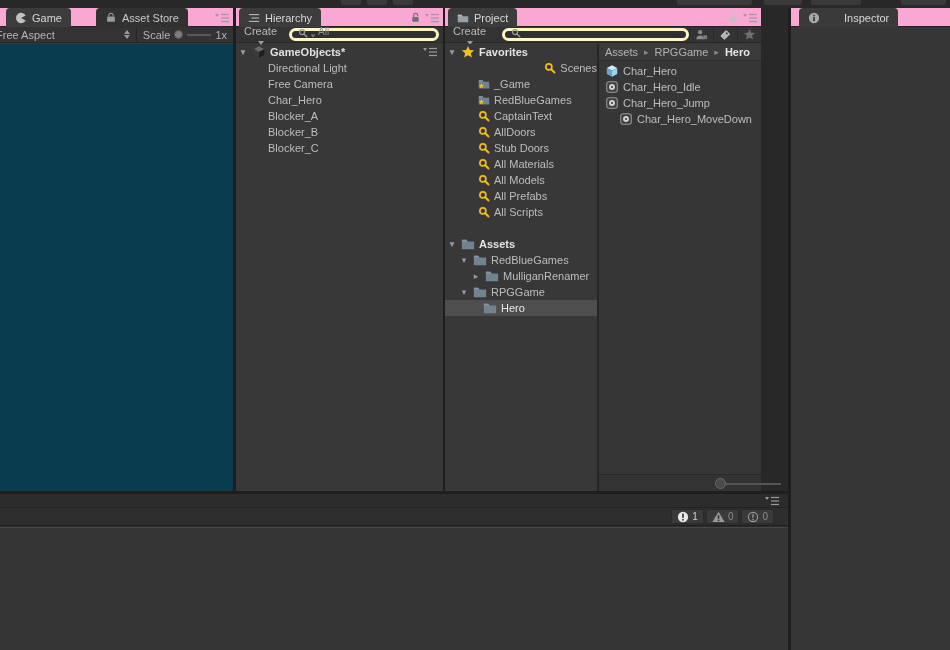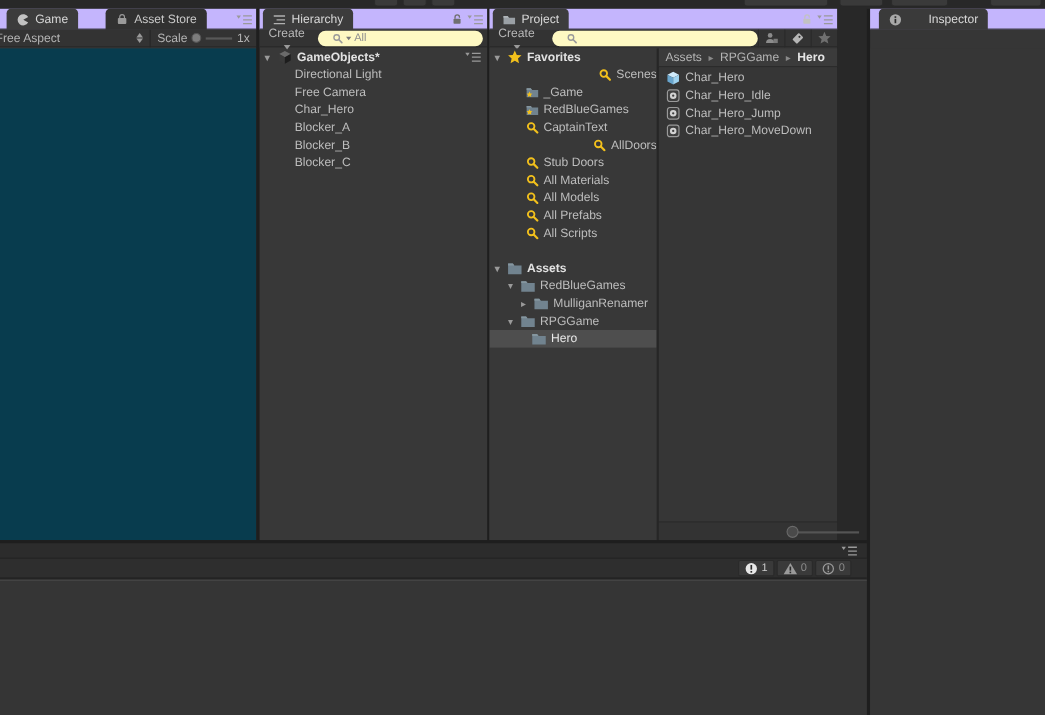--- a/index.html
+++ b/index.html
@@ -2,33 +2,33 @@
 <html><head>
 <meta charset="utf-8">
 <style>
   * { margin:0; padding:0; box-sizing:border-box; }
   html,body { width:950px; height:650px; overflow:hidden; }
   body { background:#282828; font-family:"Liberation Sans", sans-serif; font-size:11px; color:#bdbdbd; }
   #screen { position:relative; width:950px; height:650px; background:#282828; }
 
   
   .panel { position:absolute; background:#383838; }
-  .tabstrip { position:absolute; left:0; top:0; right:0; height:19px; background:#c4b5fd; border-bottom:1px solid #242424; }
+  .tabstrip { position:absolute; left:0; top:0; right:0; height:19px; background:#f9a8d4; border-bottom:1px solid #242424; }
   .tab { position:absolute; top:0; height:19px; border-radius:4px 4px 0 0; display:flex; align-items:center; gap:5px; padding:0 9px; color:#c8c8c8; background:#333333; }
   .tab.active { background:#3c3c3c; color:#d8d8d8; }
   .toolbar { position:absolute; left:0; top:19px; right:0; height:16px; background:#333333; border-bottom:1px solid #282828; display:flex; align-items:center; }
   .content { position:absolute; left:0; top:36px; right:0; bottom:0; }
   .divider-v { position:absolute; background:#1e1e1e; }
   .divider-h { position:absolute; background:#1e1e1e; }
   .panelmenu { display:flex; align-items:center; }
   .lockwrap { display:flex; align-items:center; }
 
   .create-btn { display:flex; align-items:center; gap:4px; color:#b8b8b8; padding:0 8px;flex-direction:column; }
   .caret { width:0; height:0; border-left:3px solid transparent; border-right:3px solid transparent; border-top:4px solid #9a9a9a; }
-  .search-pill { height:13px; background:#2f2f2f; border:7px solid #fef9c3; border-radius:7px; display:flex; align-items:center; padding:0 6px; gap:2px; }
+  .search-pill { height:13px; background:#2f2f2f; border:3px solid #fef9c3; border-radius:7px; display:flex; align-items:flex-end; padding:0 6px; gap:2px; }
   .search-pill .q-label { color:#8f8f8f; font-size:10px; line-height:12px; }
 
   
   .row { height:16px; display:flex; align-items:center; gap:4px; white-space:nowrap; overflow:hidden; }
   .row .tri { font-size:9px; color:#9a9a9a; width:10px; text-align:center; flex:0 0 10px; }
   .row.bold { font-weight:bold; color:#e2e2e2; }
   .row .lbl { color:#bdbdbd; }
   .row.bold .lbl { color:#e2e2e2; }
   .row.selected { background:#4e4e4e; }
   .icon14 { width:14px; height:14px; flex:0 0 14px; }
@@ -308,21 +308,21 @@
             </svg>
           <span class="lbl">RedBlueGames</span>
         </div>
         <div class="row" style="padding-left:33px;">
           <svg class="icon12" viewBox="0 0 16 16">
               <circle cx="6.5" cy="6.5" r="4" fill="none" stroke="#f2c01c" stroke-width="2.2"></circle>
               <line x1="9.6" y1="9.6" x2="14" y2="14" stroke="#f2c01c" stroke-width="2.6" stroke-linecap="round"></line>
             </svg>
           <span class="lbl">CaptainText</span>
         </div>
-        <div class="row" style="padding-left:33px;justify-content:flex-end;">
+        <div class="row" style="padding-left:33px;">
           <svg class="icon12" viewBox="0 0 16 16">
               <circle cx="6.5" cy="6.5" r="4" fill="none" stroke="#f2c01c" stroke-width="2.2"></circle>
               <line x1="9.6" y1="9.6" x2="14" y2="14" stroke="#f2c01c" stroke-width="2.6" stroke-linecap="round"></line>
             </svg>
           <span class="lbl">AllDoors</span>
         </div>
         <div class="row" style="padding-left:33px;">
           <svg class="icon12" viewBox="0 0 16 16">
               <circle cx="6.5" cy="6.5" r="4" fill="none" stroke="#f2c01c" stroke-width="2.2"></circle>
               <line x1="9.6" y1="9.6" x2="14" y2="14" stroke="#f2c01c" stroke-width="2.6" stroke-linecap="round"></line>
@@ -429,21 +429,21 @@
             <span class="lbl">Char_Hero_Idle</span>
           </div>
           <div class="row" style="padding-left:6px;">
             <svg class="icon14" viewBox="0 0 16 16">
                 <rect x="2" y="2" width="12" height="12" rx="2.5" fill="#3f3f3f" stroke="#9a9a9a" stroke-width="1.2"></rect>
                 <circle cx="8" cy="8" r="3.4" fill="#d2d2d2"></circle>
                 <circle cx="8" cy="8" r="1.2" fill="#3f3f3f"></circle>
               </svg>
             <span class="lbl">Char_Hero_Jump</span>
           </div>
-          <div class="row" style="padding-left:6px;">
+          <div class="row" style="padding-left:20px;">
             <svg class="icon14" viewBox="0 0 16 16">
                 <rect x="2" y="2" width="12" height="12" rx="2.5" fill="#3f3f3f" stroke="#9a9a9a" stroke-width="1.2"></rect>
                 <circle cx="8" cy="8" r="3.4" fill="#d2d2d2"></circle>
                 <circle cx="8" cy="8" r="1.2" fill="#3f3f3f"></circle>
               </svg>
             <span class="lbl">Char_Hero_MoveDown</span>
           </div>
         </div>
         <div class="bottom-slider">
           <div class="trk"></div>

